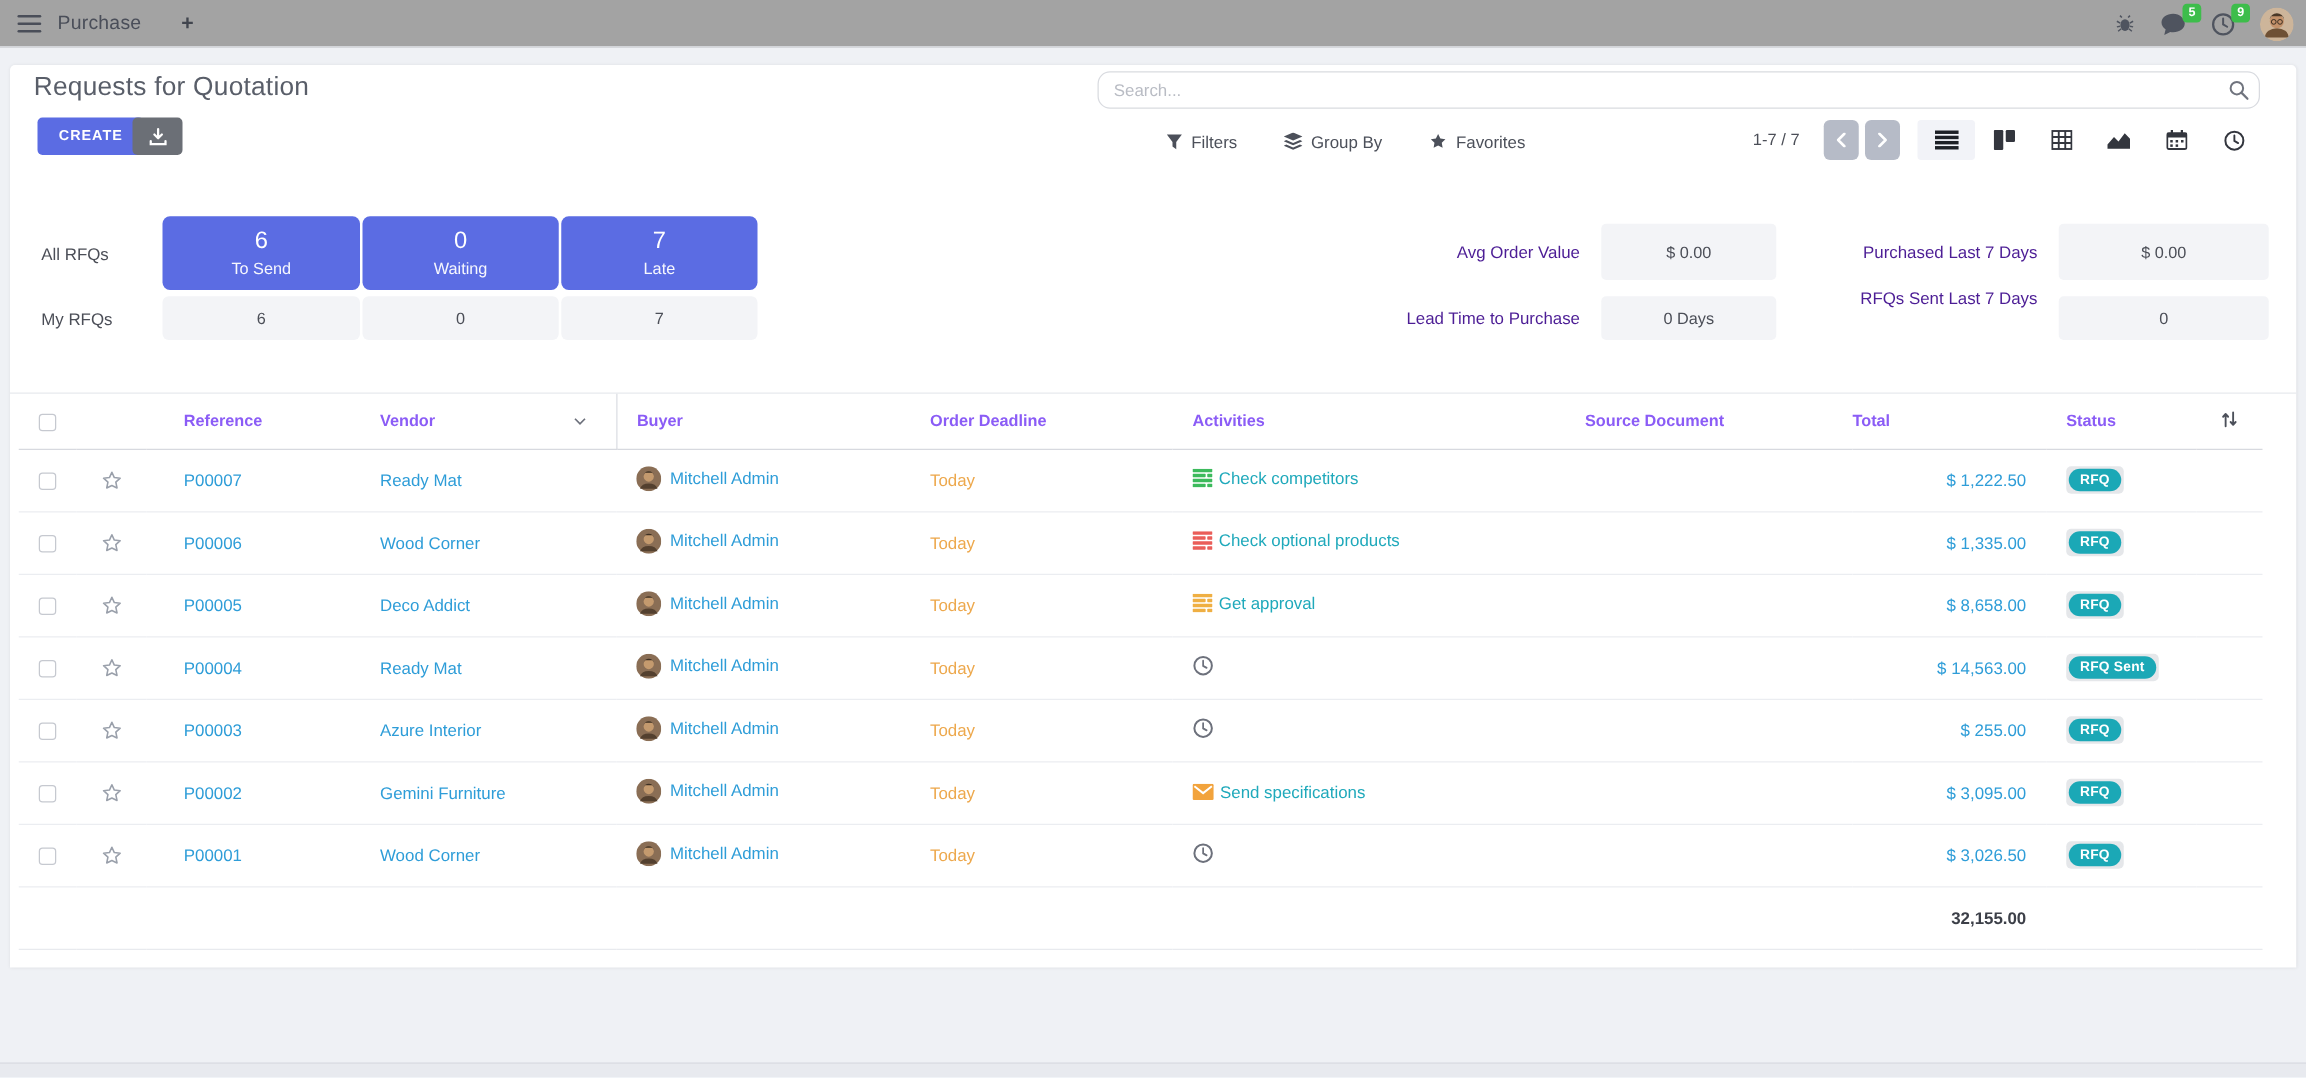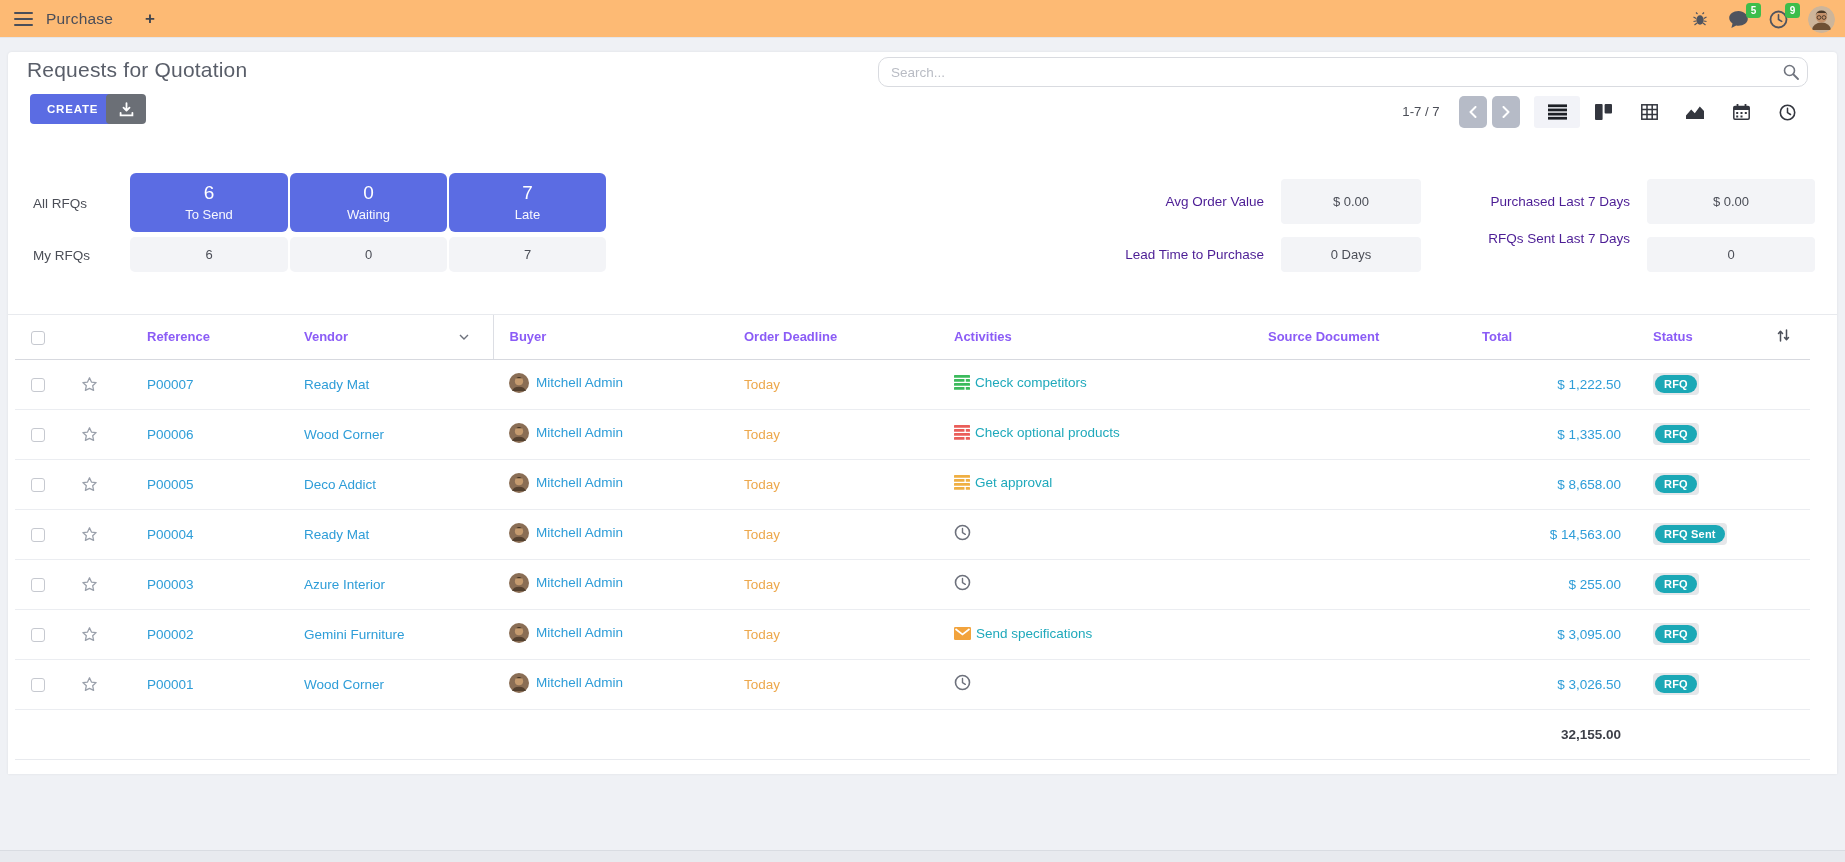--- a/index.html
+++ b/index.html
@@ -1,20 +1,20 @@
 <!DOCTYPE html>
 <html><head>
 <meta charset="utf-8">
 <style>
   * { margin:0; padding:0; box-sizing:border-box; }
   html,body { background:#eff1f5; font-family:"Liberation Sans", sans-serif; }
   .screen { position:relative; width:1845px; height:862px; background:#eff1f5; overflow:hidden; }
 
   
-  .navbar { position:absolute; left:0; top:0; width:1845px; height:38px; background:#fdba74; border-bottom:1px solid #e4e6eb; z-index:5; }
+  .navbar { position:absolute; left:0; top:0; width:1845px; height:38px; background:#a3a3a3; border-bottom:1px solid #e4e6eb; z-index:5; }
   .nav-left { position:absolute; left:14px; top:0; height:38px; display:flex; align-items:center; }
   .burger { width:19px; cursor:pointer; }
   .burger i { display:block; height:2.6px; background:#4a4e59; border-radius:1px; margin:3.4px 0; }
   .app-name { margin-left:13px; font-size:15.5px; color:#4a4e59; font-weight:500; letter-spacing:.2px; cursor:pointer; }
   .plus-tab { margin-left:32px; font-size:17px; font-weight:600; color:#41454e; cursor:pointer; }
   .nav-right { position:absolute; right:10px; top:0; height:38px; display:flex; align-items:center; gap:20px; }
   .nav-ic { position:relative; display:flex; align-items:center; cursor:pointer; }
   .nbadge { position:absolute; top:-7px; right:-12px; min-width:15px; height:15px; background:#3dbd4b; color:#fff;
             font-size:10px; font-weight:700; border-radius:3.5px; display:flex; align-items:center; justify-content:center; padding:0 3px; }
   .avatar-lg { width:27px; height:27px; border-radius:50%; overflow:hidden; cursor:pointer; }
@@ -155,20 +155,44 @@
   </button>
 
   <input class="search-input" type="text" placeholder="Search..." style="">
   <span class="search-ic">
     <svg width="16" height="16" viewBox="0 0 16 16">
         <circle cx="6.5" cy="6.5" r="5" fill="none" stroke="#70747e" stroke-width="1.6"></circle>
         <path d="M10.5 10.5 L15 15" stroke="#70747e" stroke-width="1.8" stroke-linecap="round"></path>
       </svg>
   </span>
 
+  <div class="filter-bar">
+    <div class="fitem">
+      <svg width="13" height="13" viewBox="0 0 13 13">
+          <path d="M0.5 0.5 h12 L8 6.5 v5.8 l-3-2.1 V6.5z" fill="#4c505a"></path>
+        </svg>
+      <span>Filters</span>
+    </div>
+    <div class="fitem">
+      <svg width="15" height="14" viewBox="0 0 15 14">
+          <g fill="#4c505a">
+            <path d="M7.5 0 L15 3.2 7.5 6.4 0 3.2z"></path>
+            <path d="M2 6 L0 7 7.5 10.1 15 7 13 6 7.5 8.3z"></path>
+            <path d="M2 9.6 L0 10.6 7.5 13.7 15 10.6 13 9.6 7.5 11.9z"></path>
+          </g>
+        </svg>
+      <span>Group By</span>
+    </div>
+    <div class="fitem">
+      <svg width="15" height="14" viewBox="0 0 24 24">
+          <path d="M12 2l3.09 6.26L22 9.27l-5 4.87 1.18 6.88L12 17.77l-6.18 3.25L7 14.14 2 9.27l6.91-1.01z" fill="#4c505a"></path>
+        </svg>
+      <span>Favorites</span>
+    </div>
+  </div>
 
   <div class="pager-txt">1-7 / 7</div>
   <button class="pg pg-prev">
     <svg width="8" height="12" viewBox="0 0 8 12">
         <path d="M6.5 1 L1.5 6 L6.5 11" stroke="#fff" stroke-width="2" fill="none" stroke-linecap="round" stroke-linejoin="round"></path>
       </svg>
   </button>
   <button class="pg pg-next">
     <svg width="8" height="12" viewBox="0 0 8 12">
         <path d="M1.5 1 L6.5 6 L1.5 11" stroke="#fff" stroke-width="2" fill="none" stroke-linecap="round" stroke-linejoin="round"></path>

